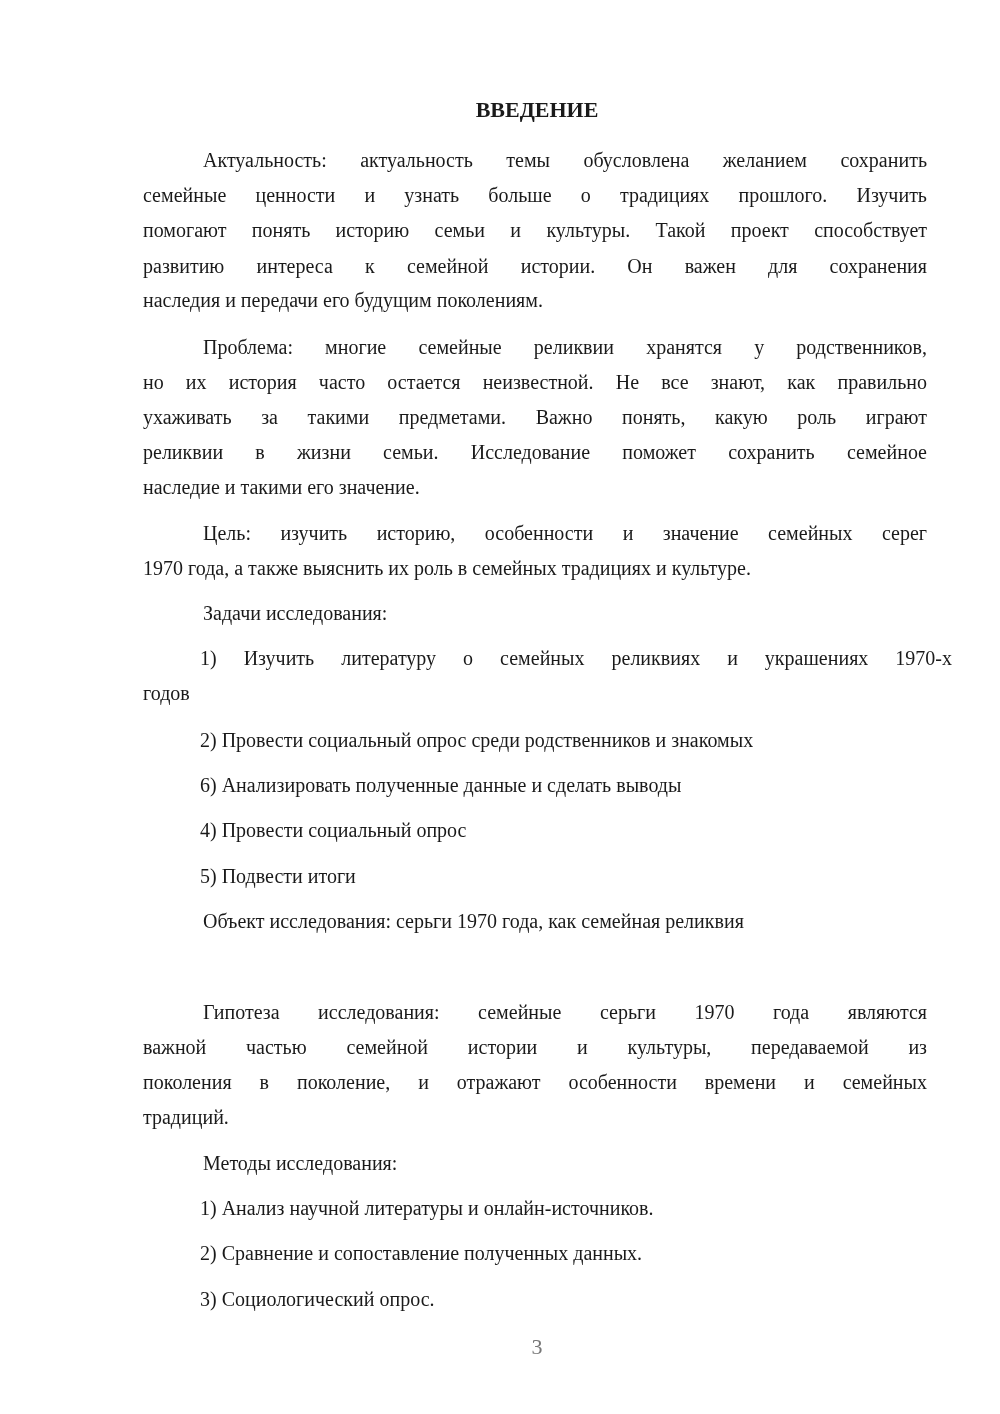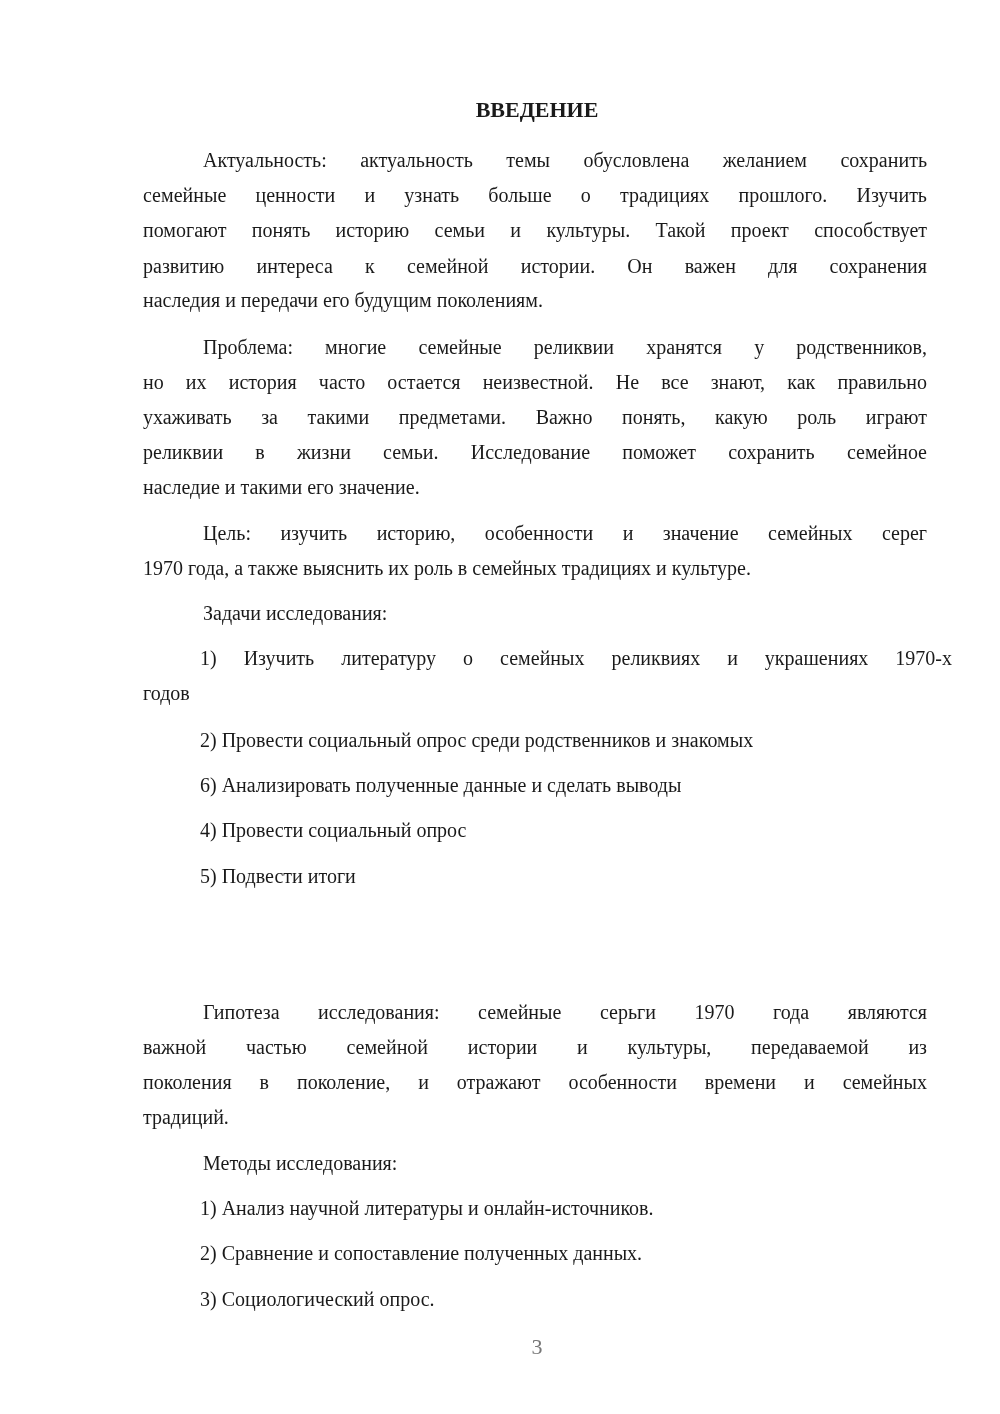--- a/index.html
+++ b/index.html
@@ -46,20 +46,21 @@
   <div>
     <div class="line ind" style="top:599px">Задачи исследования:</div>
     <div class="line li just" style="top:644px">1) Изучить литературу о семейных реликвиях и украшениях 1970-х</div>
     <div class="line" style="top:679px">годов</div>
     <div class="line li" style="top:726px">2) Провести социальный опрос среди родственников и знакомых</div>
     <div class="line li" style="top:771px">6) Анализировать полученные данные и сделать выводы</div>
     <div class="line li" style="top:816px">4) Провести социальный опрос</div>
     <div class="line li" style="top:862px">5) Подвести итоги</div>
   </div>
 
+  <div class="line ind" style="top:907px">Объект исследования: серьги 1970 года, как семейная реликвия</div>
 
   <div>
     <div class="line ind just" style="top:998px">Гипотеза исследования: семейные серьги 1970 года являются</div>
     <div class="line just" style="top:1033px">важной частью семейной истории и культуры, передаваемой из</div>
     <div class="line just" style="top:1068px">поколения в поколение, и отражают особенности времени и семейных</div>
     <div class="line" style="top:1103px">традиций.</div>
   </div>
 
   <div>
     <div class="line ind" style="top:1149px">Методы исследования:</div>

